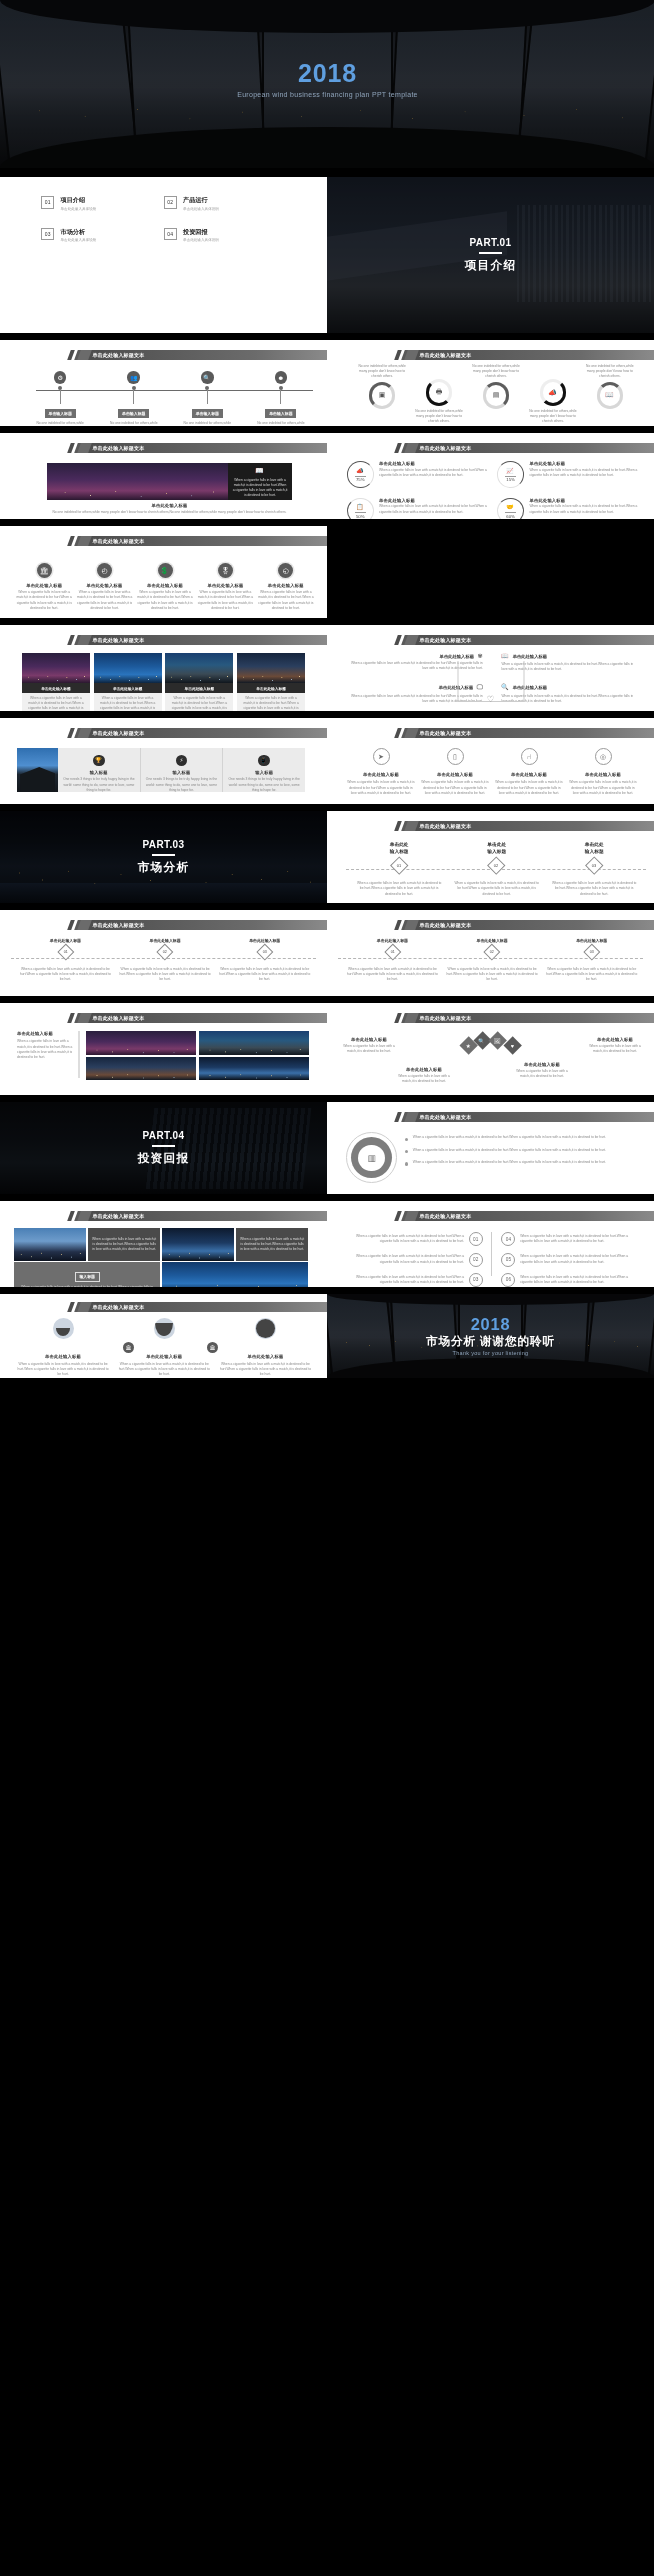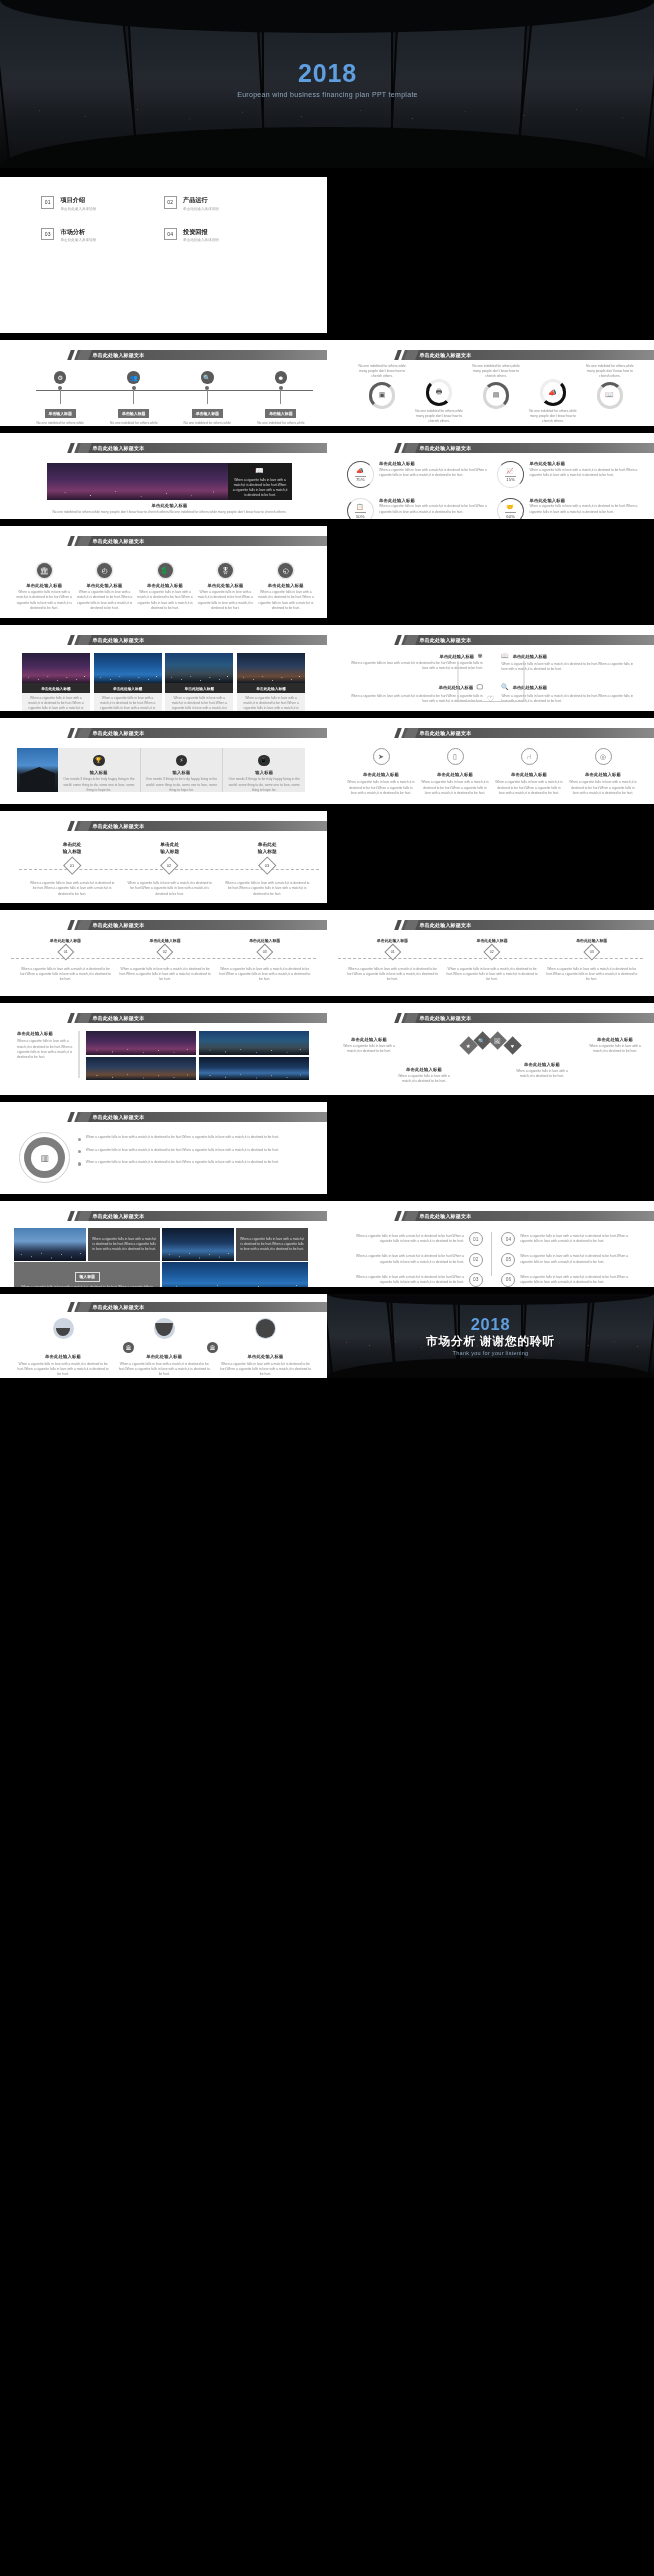--- a/index.html
+++ b/index.html
@@ -248,20 +248,31 @@
       <div class="toc-item">
         <div class="toc-num">04</div>
         <div>
           <div class="toc-t">投资回报</div>
           <div class="toc-s">单击此处输入具体说明</div>
         </div>
       </div>
     </div>
   </div>
 
+  <div class="slide half photo" style="height:156px">
+    <div class="sky" style="background:linear-gradient(to bottom,#1c2330 0%,#2a3340 45%,#3a3f47 70%,#14171b 100%)"></div>
+    <div style="position:absolute;left:0;top:30%;width:55%;height:28%;background:rgba(90,100,118,.25);transform:skewY(-8deg)"></div>
+    <div style="position:absolute;right:0;top:18%;width:42%;height:62%;background:repeating-linear-gradient(to right,rgba(120,135,155,.16) 0 2.3px,transparent 2.3px 5.5px)"></div>
+    <div class="dim" style="background:rgba(0,0,0,.45)"></div>
+    <div class="part-wrap">
+      <div class="part-no">PART.01</div>
+      <div class="part-rule"></div>
+      <div class="part-title">项目介绍</div>
+    </div>
+  </div>
 
   <div class="gapv" style="height:7px"></div>
 
   <div class="slide half" style="height:86px">
     <div class="titlebar" style="top:10px">
       <span class="slash s1"></span>
         <span class="slash s2"></span>
       <div class="tb-bg"></div>
       <div class="tb-text">单击此处输入标题文本</div>
     </div>
@@ -578,20 +589,31 @@
       <div style="flex:1;text-align:center;padding:0 3.1px">
         <div class="circ-out" style="width:17px;height:17px;margin:0 auto;font-size:7px">◎</div>
         <div class="cn-h" style="margin-top:6.2px">单击此处输入标题</div>
         <div class="en-p" style="margin-top:3.9px">When a cigarette falls in love with a match,it is destined to be hurt.When a cigarette falls in love with a match,it is destined to be hurt.</div>
       </div>
     </div>
   </div>
 
   <div class="gapv" style="height:7px"></div>
 
+  <div class="slide half photo" style="height:92px">
+    <div class="sky" style="background:linear-gradient(to bottom,#05070c 0%,#0b1018 35%,#141c28 60%,#0a0d12 100%)"></div>
+    <div class="citylights" style="top:52%;height:38%;opacity:.9"></div>
+    <div style="position:absolute;left:0;right:0;bottom:0;height:22%;background:linear-gradient(to bottom,rgba(40,60,90,.35),rgba(8,12,18,.9))"></div>
+    <div class="dim" style="background:rgba(0,0,0,.4)"></div>
+    <div class="part-wrap">
+      <div class="part-no">PART.03</div>
+      <div class="part-rule"></div>
+      <div class="part-title">市场分析</div>
+    </div>
+  </div>
 
   <div class="slide half" style="height:92px">
     <div class="titlebar" style="top:10px">
       <span class="slash s1"></span>
         <span class="slash s2"></span>
       <div class="tb-bg"></div>
       <div class="tb-text">单击此处输入标题文本</div>
     </div>
     <div class="dotline" style="position:absolute;left:18.7px;right:7.8px;top:58px"></div>
     <div style="position:absolute;left:23.4px;right:11px;top:31px;display:flex">
@@ -749,20 +771,30 @@
       <div class="en-p" style="margin-top:1.6px">When a cigarette falls in love with a match,it is destined to be hurt.</div>
     </div>
     <div style="position:absolute;left:187px;top:59px;width:56px;text-align:center">
       <div class="cn-h">单击此处输入标题</div>
       <div class="en-p" style="margin-top:1.6px">When a cigarette falls in love with a match,it is destined to be hurt.</div>
     </div>
   </div>
 
   <div class="gapv" style="height:7px"></div>
 
+  <div class="slide half photo" style="height:92px">
+    <div class="sky" style="background:linear-gradient(to bottom,#0a0c10 0%,#11161d 40%,#1a2129 66%,#07090c 100%)"></div>
+    <div style="position:absolute;right:6%;top:6%;width:48%;height:88%;background:repeating-linear-gradient(to right,rgba(70,92,120,.22) 0 3.9px,rgba(12,16,22,.8) 3.9px 7px);transform:skewX(-6deg)"></div>
+    <div class="dim" style="background:rgba(0,0,0,.5)"></div>
+    <div class="part-wrap">
+      <div class="part-no">PART.04</div>
+      <div class="part-rule"></div>
+      <div class="part-title">投资回报</div>
+    </div>
+  </div>
 
   <div class="slide half" style="height:92px">
     <div class="titlebar" style="top:10px">
       <span class="slash s1"></span>
         <span class="slash s2"></span>
       <div class="tb-bg"></div>
       <div class="tb-text">单击此处输入标题文本</div>
     </div>
     <div style="position:absolute;left:18.7px;top:30px;width:51px;height:51px;border-radius:50%;border:0.8px solid #cfcfcf"></div>
     <div style="position:absolute;left:24px;top:35px;width:41px;height:41px;border-radius:50%;background:#7d7d7d;display:flex;align-items:center;justify-content:center">

